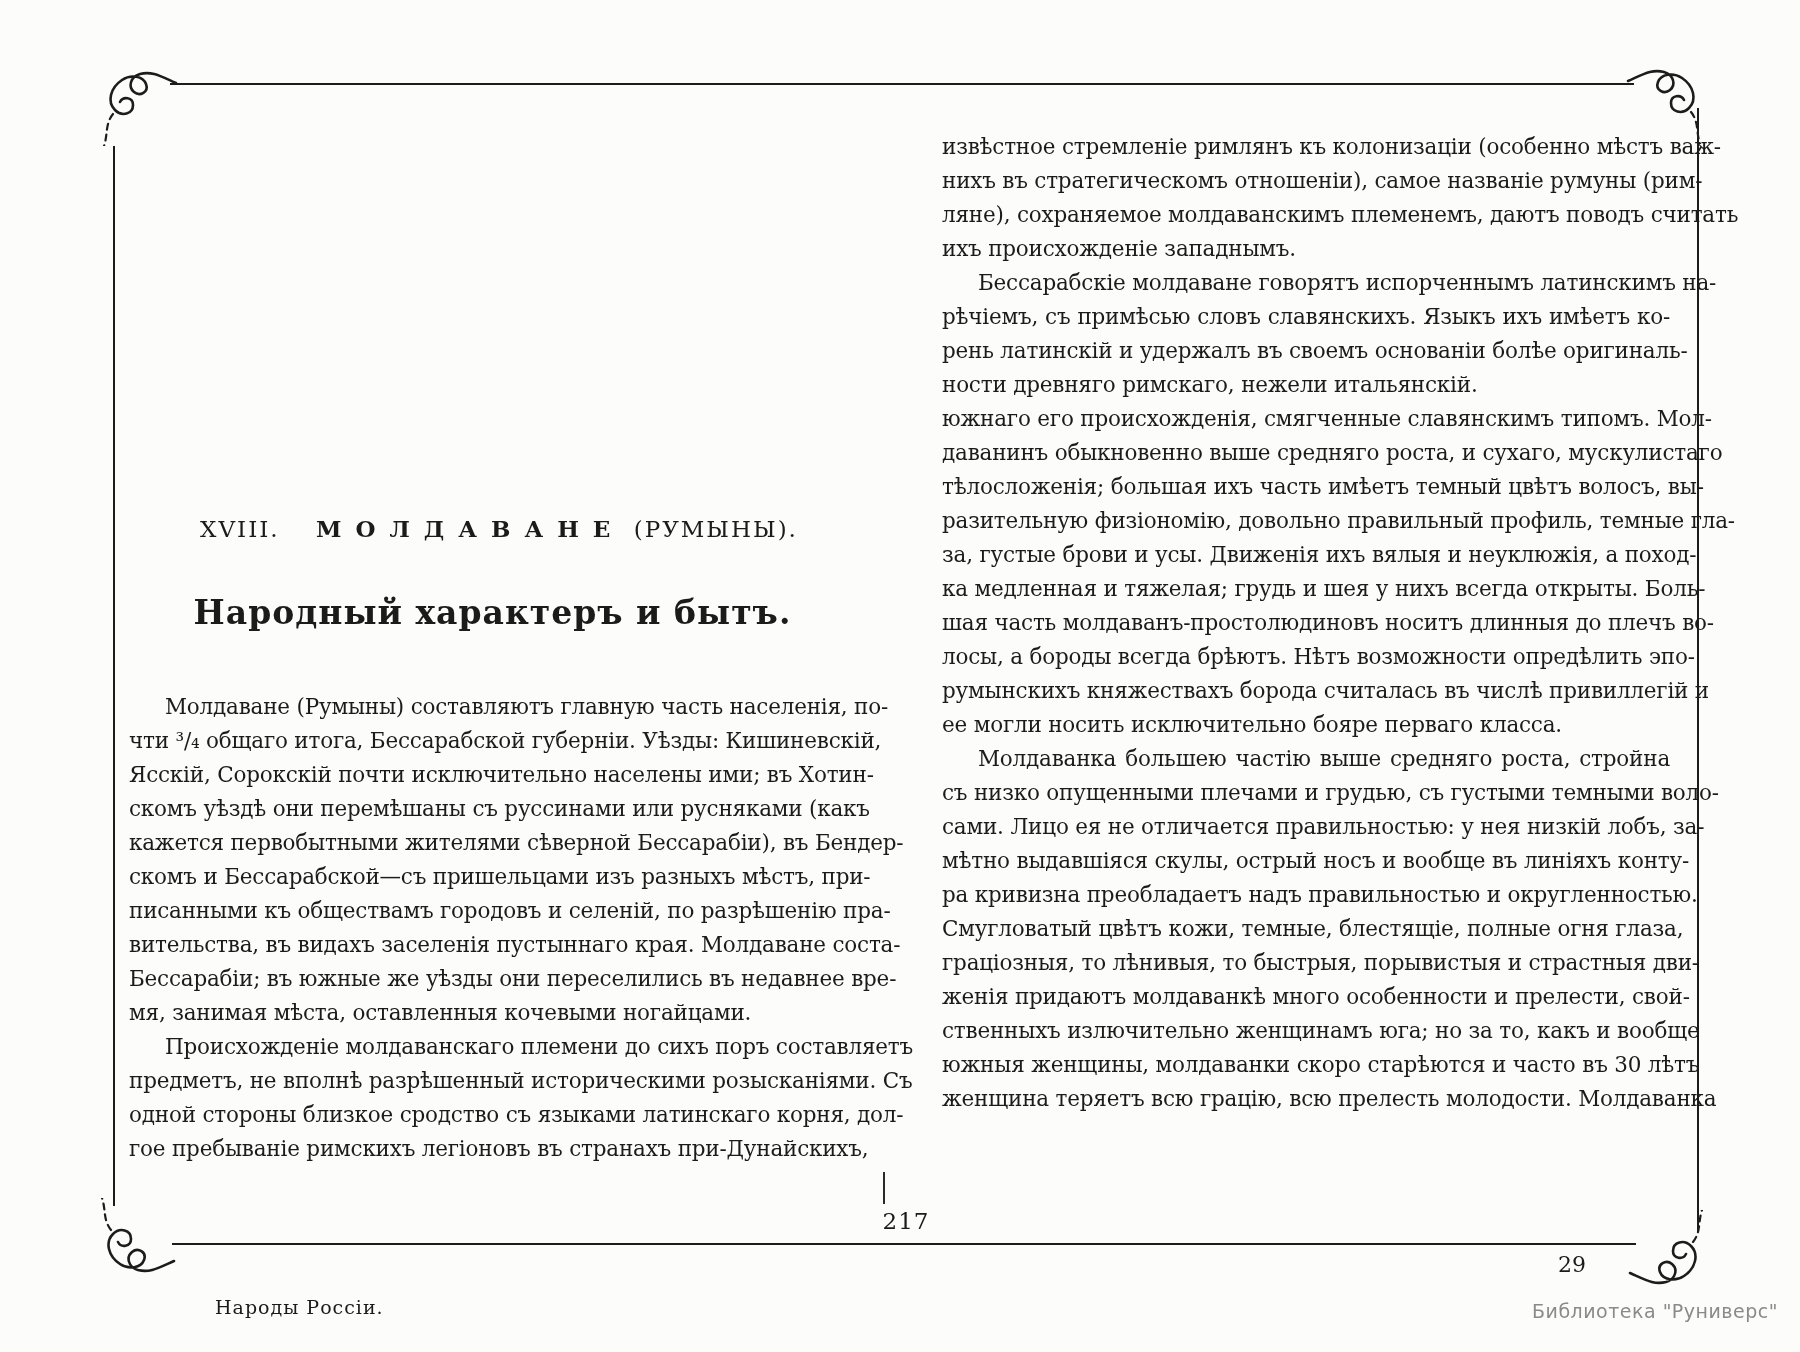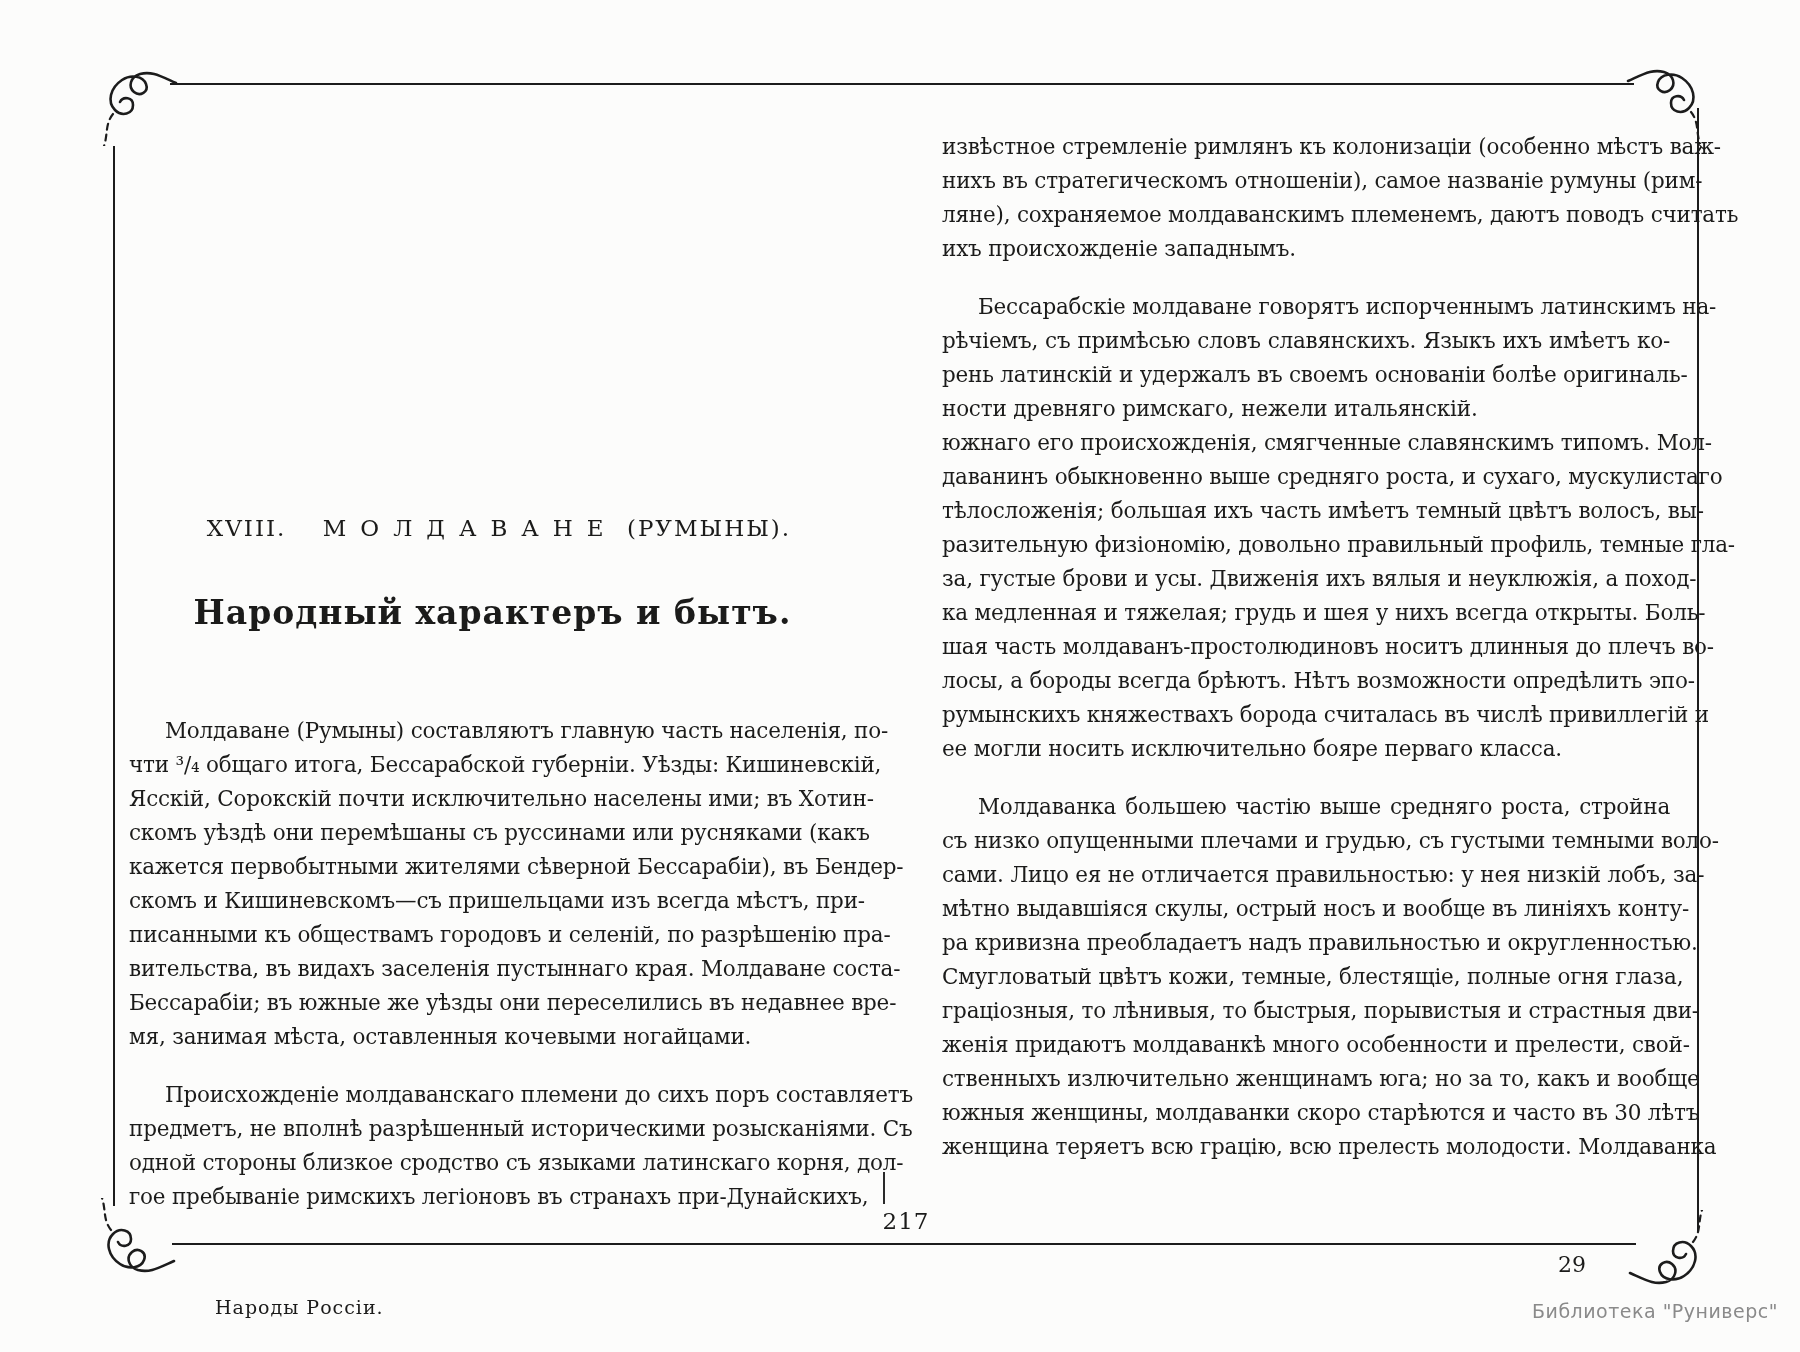--- a/index.html
+++ b/index.html
@@ -28,30 +28,30 @@
   
   .colbody{position:absolute;font-size:21.5px;letter-spacing:-0.2px;}
   #left-body{left:129px;top:690px;width:727px;}
   #right-body{left:942px;top:130px;width:728px;}
   .para{margin:0;}
   .line{
     height:34px;line-height:34px;
     text-align:justify;text-align-last:justify;
     overflow:visible;white-space:nowrap;
   }
-  .line.indent{text-indent:36px;margin-top:24px;}
+  .line.indent{text-indent:36px;}
   .line.endline{text-align:left;text-align-last:left;}
 
   
   #chapter-heading{
     position:absolute;left:129px;top:515px;width:727px;
     text-align:center;font-size:23px;white-space:nowrap;
   }
   #chapter-heading .head-pre{letter-spacing:2px;margin-left:13px;}
-  #chapter-heading .head-mid{letter-spacing:14px;margin-left:29px;}
+  #chapter-heading .head-mid{letter-spacing:14px;margin-left:29px;font-weight:bold;}
   #chapter-heading .head-suf{letter-spacing:2px;margin-left:2px;}
   #section-heading{
     position:absolute;left:129px;top:593px;width:727px;
     text-align:center;font-size:33px;font-weight:bold;letter-spacing:1px;
   }
 
   
   #page-number{position:absolute;left:113px;top:1208px;width:1586px;text-align:center;font-size:23px;letter-spacing:1px;}
   #divider-tick{position:absolute;left:883px;top:1172px;width:2px;height:32px;background:#2a2a2a;}
   #footer-left{position:absolute;left:215px;top:1296px;font-size:19px;letter-spacing:1px;}
@@ -95,21 +95,21 @@
   </div>
   <div id="section-heading">Народный характеръ и бытъ.</div>
 
   <div class="colbody" id="left-body">
       <div class="para">
         <div class="line indent">Молдаване (Румыны) составляютъ главную часть населенія, по-</div>
         <div class="line">чти ³/₄ общаго итога, Бессарабской губерніи. Уѣзды: Кишиневскій,</div>
         <div class="line">Ясскій, Сорокскій почти исключительно населены ими; въ Хотин-</div>
         <div class="line">скомъ уѣздѣ они перемѣшаны съ руссинами или русняками (какъ</div>
         <div class="line">кажется первобытными жителями сѣверной Бессарабіи), въ Бендер-</div>
-        <div class="line">скомъ и Кишиневскомъ—съ пришельцами изъ всегда мѣстъ, при-</div>
+        <div class="line">скомъ и Бессарабской—съ пришельцами изъ разныхъ мѣстъ, при-</div>
         <div class="line">писанными къ обществамъ городовъ и селеній, по разрѣшенію пра-</div>
         <div class="line">вительства, въ видахъ заселенія пустыннаго края. Молдаване соста-</div>
         <div class="line">Бессарабіи; въ южные же уѣзды они переселились въ недавнее вре-</div>
         <div class="line endline">мя, занимая мѣста, оставленныя кочевыми ногайцами.</div>
       </div>
       <div class="para">
         <div class="line indent">Происхожденіе молдаванскаго племени до сихъ поръ составляетъ</div>
         <div class="line">предметъ, не вполнѣ разрѣшенный историческими розысканіями. Съ</div>
         <div class="line">одной стороны близкое сродство съ языками латинскаго корня, дол-</div>
         <div class="line">гое пребываніе римскихъ легіоновъ въ странахъ при-Дунайскихъ,</div>

